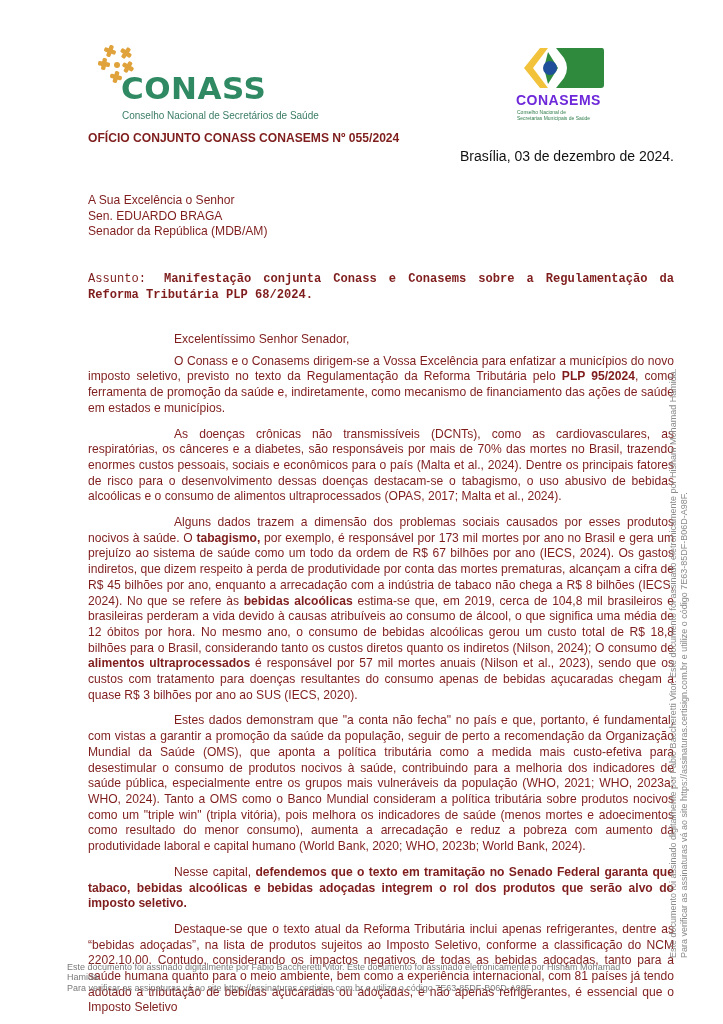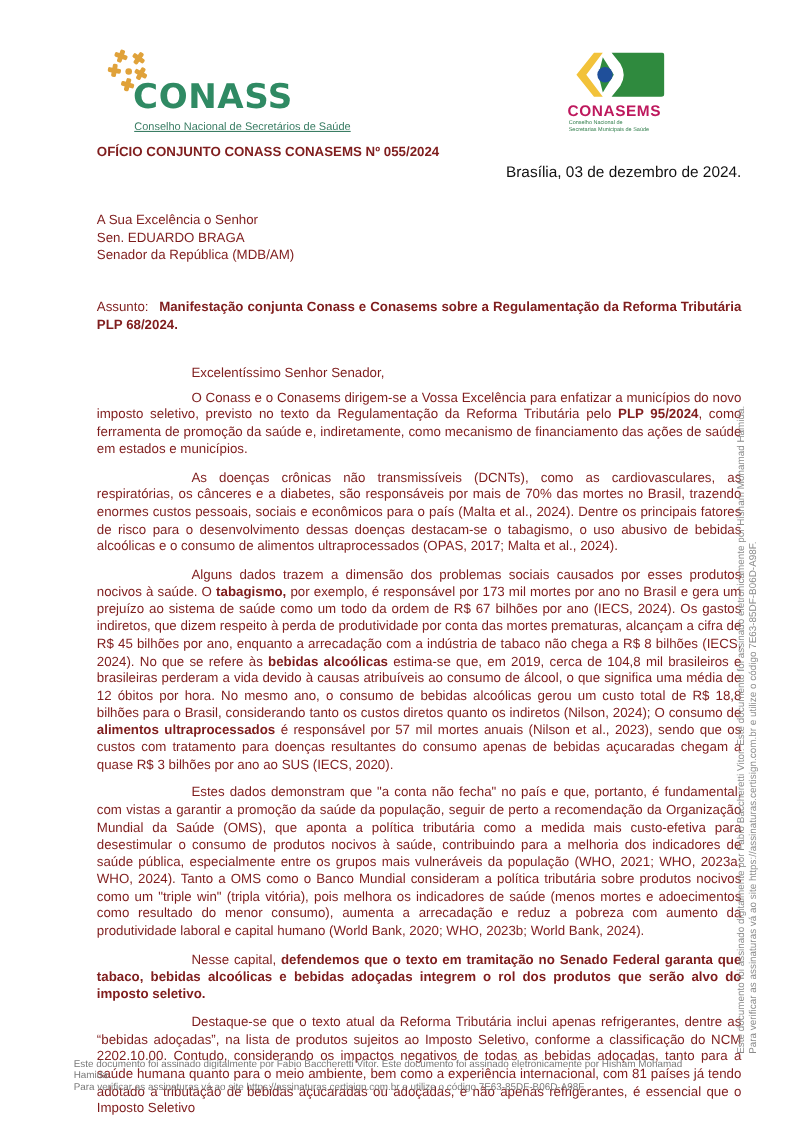--- a/index.html
+++ b/index.html
@@ -4,35 +4,35 @@
 <style>
   html, body { margin: 0; padding: 0; background: #ffffff; }
   body { width: 723px; height: 1024px; position: relative; overflow: hidden;
          font-family: "Liberation Sans", sans-serif; color: #111; }
   .page { position: absolute; left: 0; top: 0; width: 723px; height: 716px; }
 
   
   .conass-logo { position: absolute; left: 96px; top: 44px; width: 240px; height: 80px; }
   .conass-logo .word { position: absolute; left: 25px; top: 26px; font-family: "DejaVu Sans", sans-serif;
       font-weight: bold; font-size: 31px; color: #2f8a63; letter-spacing: 0.5px; }
-  .conass-logo .sub { position: absolute; left: 26px; top: 66px; font-size: 10px; color: #3a7d64; white-space: nowrap; text-decoration: underline; }
+  .conass-logo .sub { position: absolute; left: 26px; top: 66px; font-size: 10px; color: #3a7d64; white-space: nowrap; }
   .conass-logo svg { position: absolute; left: 0; top: 0; }
 
   .conasems-logo { position: absolute; left: 512px; top: 46px; width: 100px; height: 80px; }
   .conasems-logo svg { position: absolute; left: 6px; top: 0; }
   .conasems-logo .word { position: absolute; left: 4px; top: 46px; font-weight: bold; font-size: 14px;
-      color: #be185d; letter-spacing: 0.5px; white-space: nowrap; }
+      color: #6d28d9; letter-spacing: 0.5px; white-space: nowrap; }
   .conasems-logo .sub { position: absolute; left: 5px; top: 63px; font-size: 5px; line-height: 6px; color: #2f7d4a; width: 100px; }
 
   
   .doc { position: absolute; left: 88px; width: 586px; font-family: "Liberation Sans", sans-serif; font-size: 12.1px; line-height: 15.7px; color: #7f1d1d; }
   .title { top: 131px; font-weight: bold; }
   .date { position: absolute; top: 148px; right: 49px; font-size: 14px; white-space: nowrap; }
   .addressee { top: 193px; }
-  .subject { top: 272px; text-align: justify; }
+  .subject { top: 272px; text-align: justify; font-family: Liberation Mono, monospace; }
   .subject .label { font-weight: normal; margin-right: 6px; }
   .subject .bold { font-weight: bold; }
   .body { top: 332px; }
   .body p { margin: 0 0 10px 0; text-align: justify; text-indent: 86px; }
   .body p.salutation { margin-bottom: 6px; }
   .body b { font-weight: bold; }
 
   .footer { position: absolute; left: 67px; top: 962px; width: 560px; font-family: "Liberation Sans", sans-serif;
       font-size: 9px; line-height: 10.4px; color: #7a7a7a; }
 

